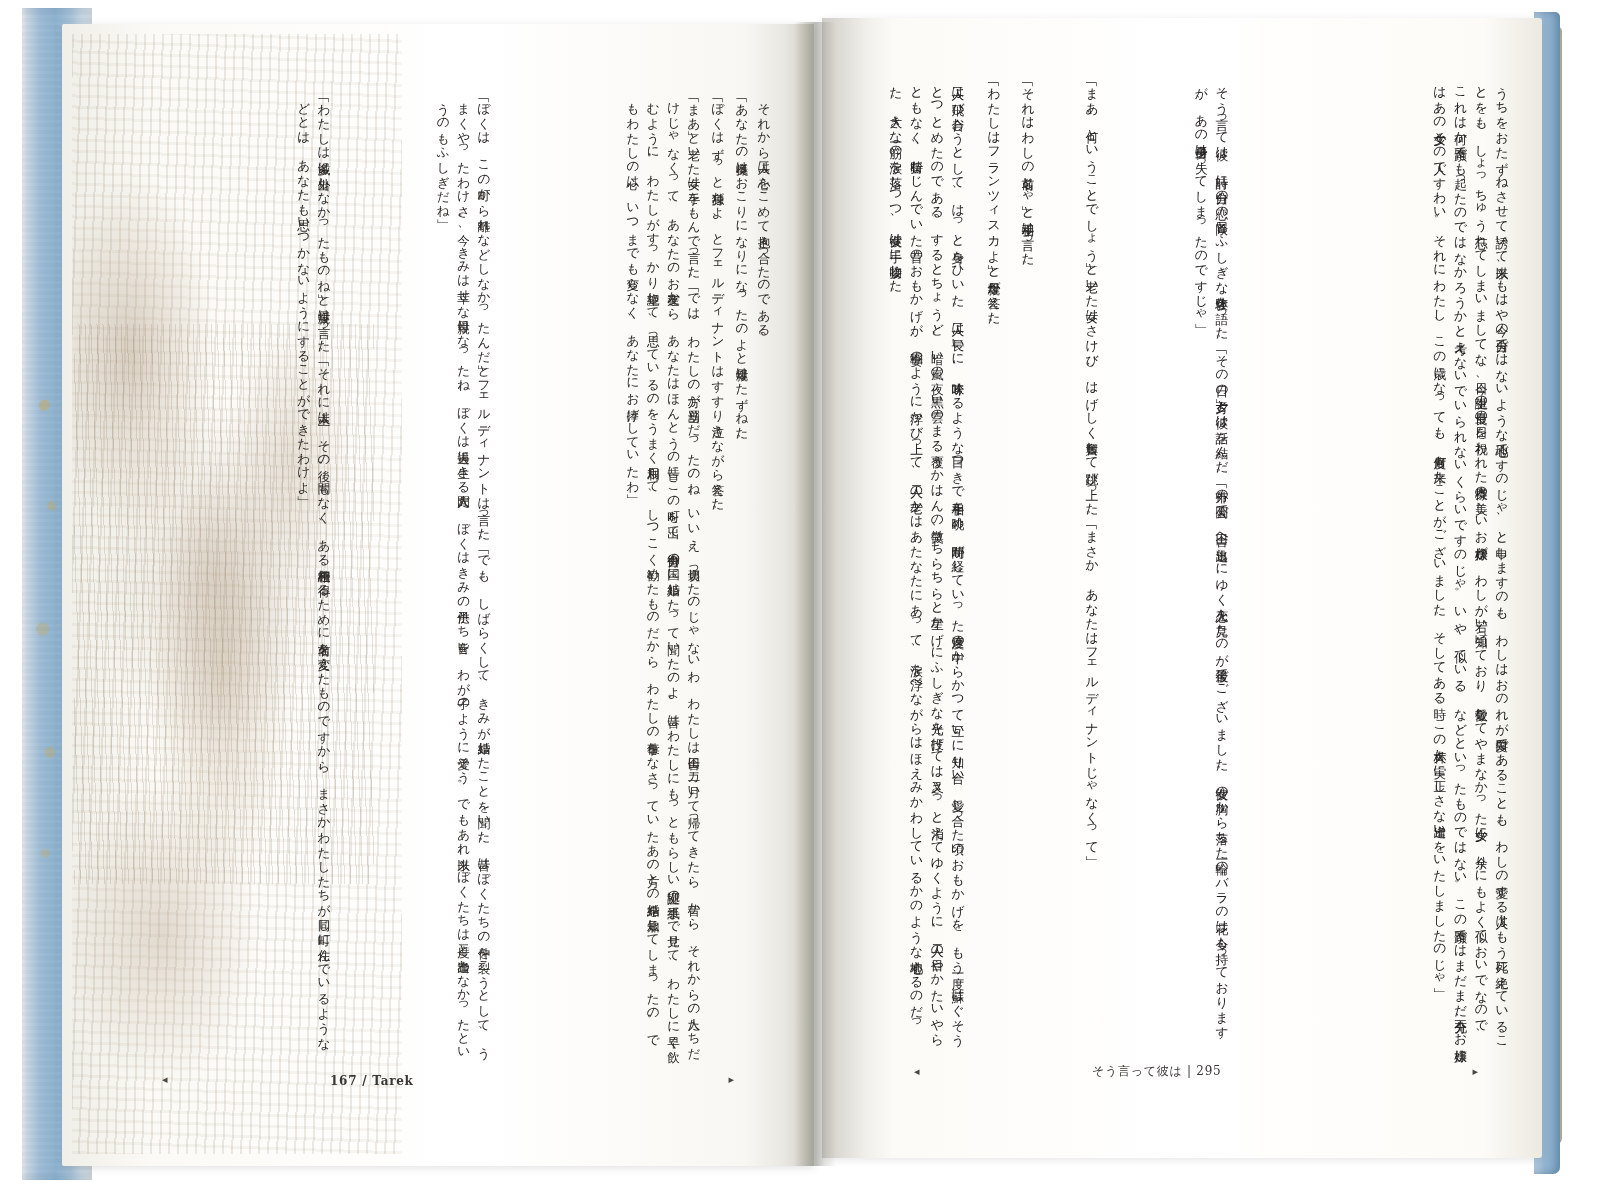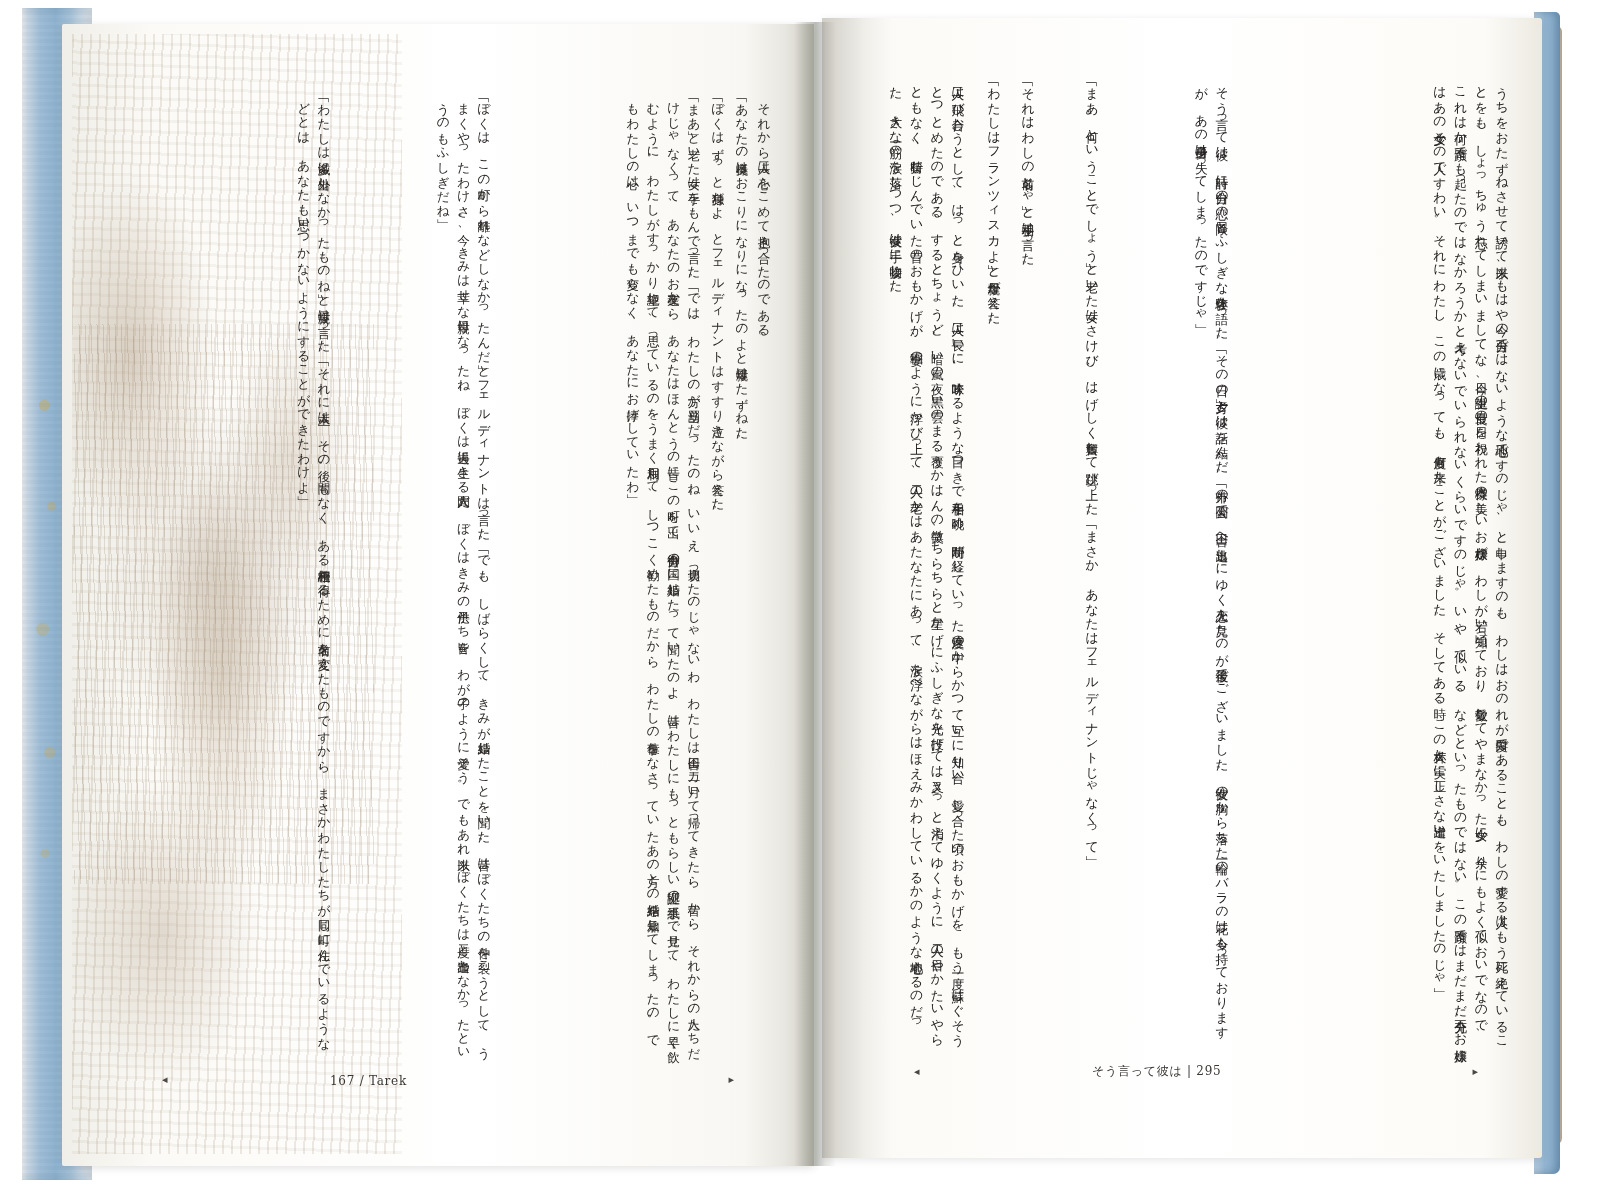--- a/index.html
+++ b/index.html
@@ -217,21 +217,21 @@
   
   .folio {
     position: absolute;
     bottom: 78px;
     font-family: "DejaVu Serif", "Liberation Serif", serif;
     font-size: 12px;
     color: #3a3734;
     letter-spacing: .06em;
     white-space: nowrap;
   }
-  .folio-left  { left: 268px; }
+  .folio-left  { left: 268px; font-weight: bold; }
   .folio-right { left: 270px; }
 
   .marginal-mark {
     position: absolute;
     bottom: 80px;
     font-size: 11px;
     color: #4b4743;
     font-family: "DejaVu Serif", serif;
   }
 

